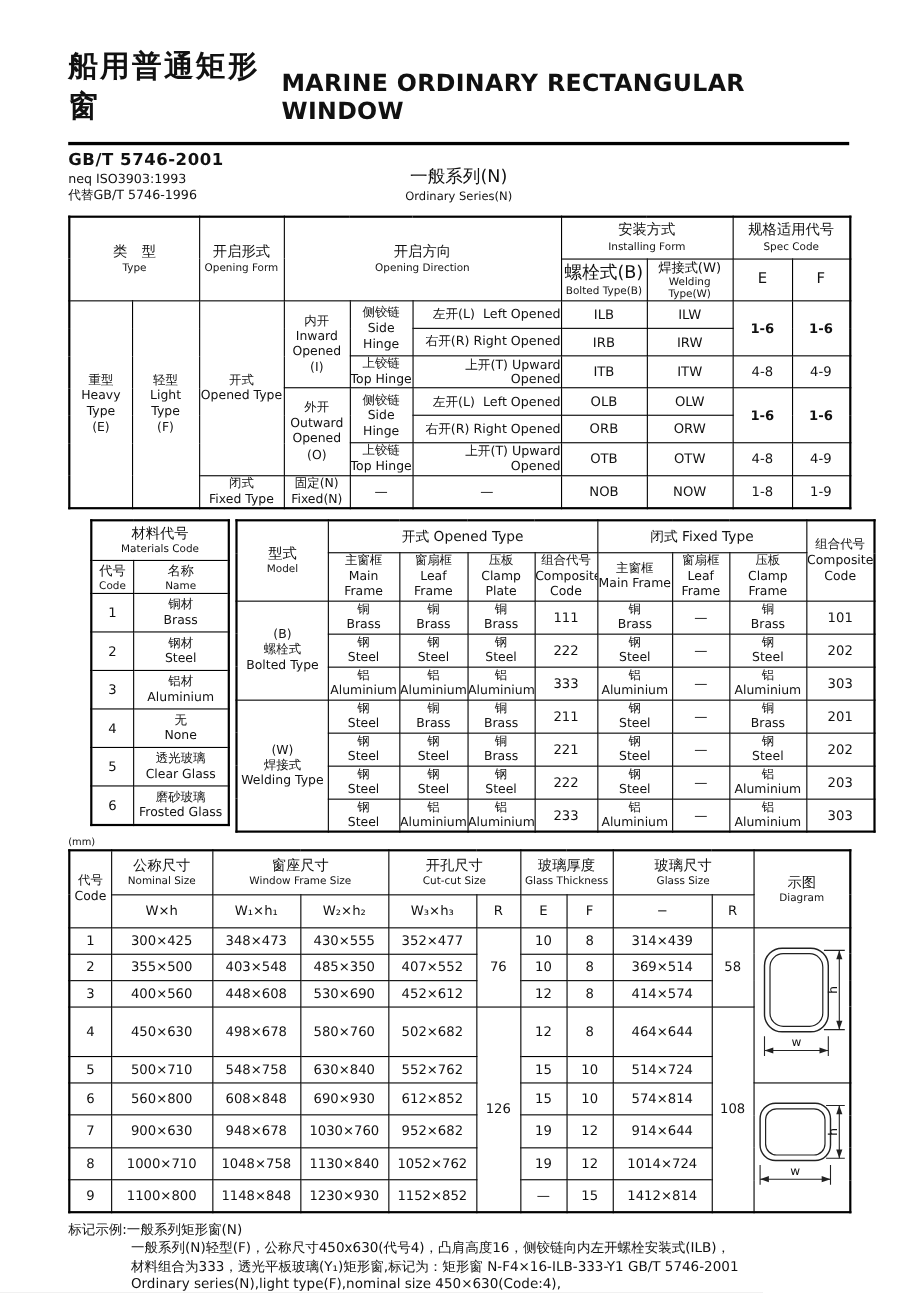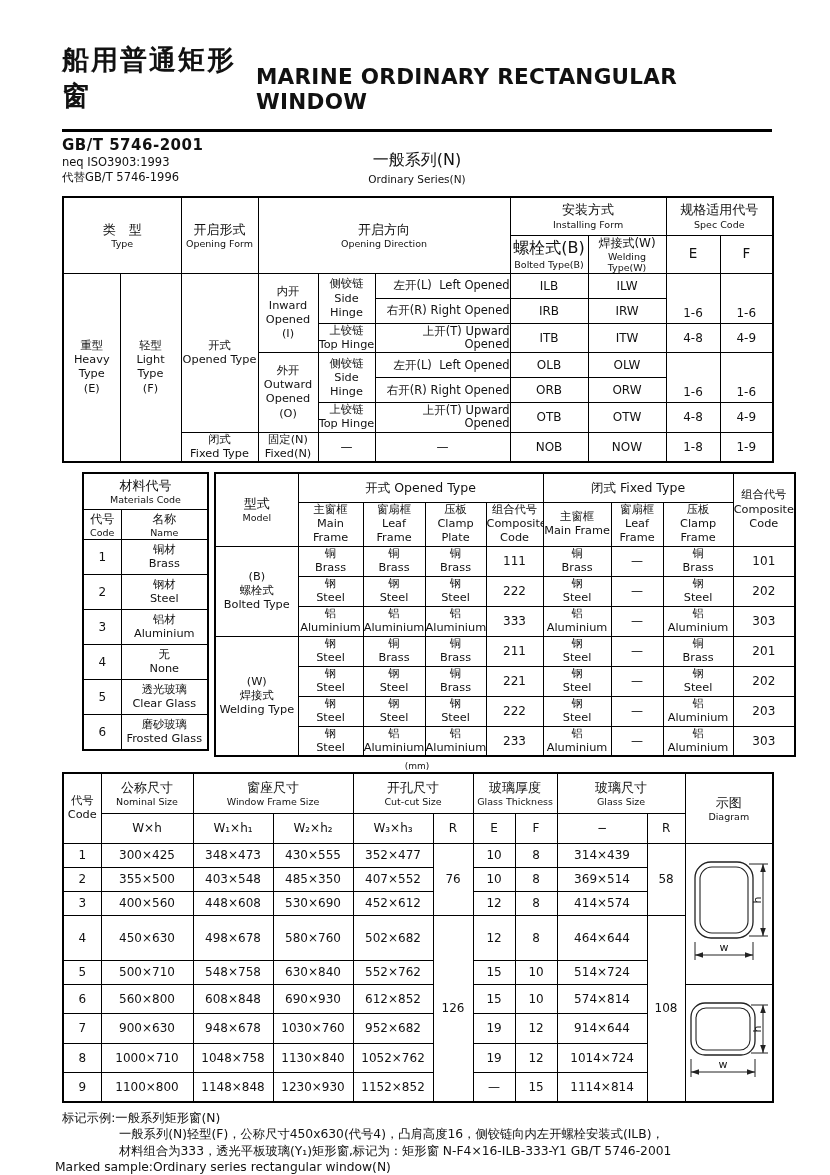--- a/index.html
+++ b/index.html
@@ -21,38 +21,38 @@
 
   
   table { border-collapse:collapse; table-layout:fixed; border:2px solid #000; }
   th, td { border:1px solid #000; font-weight:normal; text-align:center;
            vertical-align:middle; white-space:pre-line; line-height:1.18;
            font-size:12px; overflow:hidden; padding:0; }
   .hz { display:block; font-size:13px; }
   .he { display:block; font-size:9.5px; margin-top:1px; }
   .ml { font-size:11.3px; line-height:1.25; }
   .dir { text-align:right; padding-left:5px; font-size:11.5px; }
-  .vbot { vertical-align:bottom; padding-bottom:3px; }
+  .vbot { vertical-align:bottom; padding-bottom:17px;font-weight:bold; }
 
   
   .t1 { width:710px; margin-top:6px; }
   .t1 tr.h1 { height:38px; } .t1 tr.h2 { height:27px; }
   .t1 tr.br { height:25px; }
   .t1 .ef { font-size:13.5px; }
 
   
   .t2wrap { display:flex; align-items:flex-start; margin-top:9px; }
   .t2l { width:125px;margin-left:20px; }
   .t2l tr.lh1 { height:37px; } .t2l tr.lh2 { height:30px; } .t2l tr.br { height:35px; }
   .t2r { width:580px; margin-left:5px; }
   .t2r tr.rh1 { height:30px; } .t2r tr.rh2 { height:36px;padding-left:36px; } .t2r tr.br { height:30px; }
   .grp { font-size:12.5px; }
 
   
-  .mm { text-align:center; font-size:9px; margin-top:4px; margin-bottom:1px; }
+  .mm { text-align:left; font-size:9px; margin-top:4px; margin-bottom:1px; }
   .t3 { width:710px; }
   .t3 tr.h1 { height:40px; } .t3 tr.h2 { height:30px; } .t3 tr.br { height:24px; }
   .t3 td { font-size:12px; }
   .diag { background:#fff; }
   .diag svg { display:block; margin:0 auto; }
   .dsvg line, .dsvg rect { stroke:#222; fill:none; }
   .dsvg polygon { fill:#222; stroke:none; }
   .dsvg text { font-size:11px; fill:#111; font-family:"DejaVu Sans","Liberation Sans",sans-serif; }
 
   
@@ -544,27 +544,26 @@
       <td>1014×724</td>
     </tr>
     <tr class="br">
       <td>9</td>
       <td>1100×800</td>
       <td>1148×848</td>
       <td>1230×930</td>
       <td>1152×852</td>
       <td>—</td>
       <td>15</td>
-      <td>1114×814</td>
+      <td>1412×814</td>
     </tr>
   </tbody>
     </table>
 
   <div class="notes">
     <div>标记示例:一般系列矩形窗(N)</div>
     <div class="n-ind">一般系列(N)轻型(F)，公称尺寸450x630(代号4)，凸肩高度16，侧铰链向内左开螺栓安装式(ILB)，</div>
     <div class="n-ind">材料组合为333，透光平板玻璃(Y₁)矩形窗,标记为：矩形窗  N-F4×16-ILB-333-Y1  GB/T 5746-2001</div>
-    <div class="n-left">Marked sample:Ordinary series rectangular window(N)</div>
     <div class="n-ind">Ordinary series(N),light type(F),nominal size 450×630(Code:4),</div>
 
   </div>
 
 </div>
 
 </body></html>

